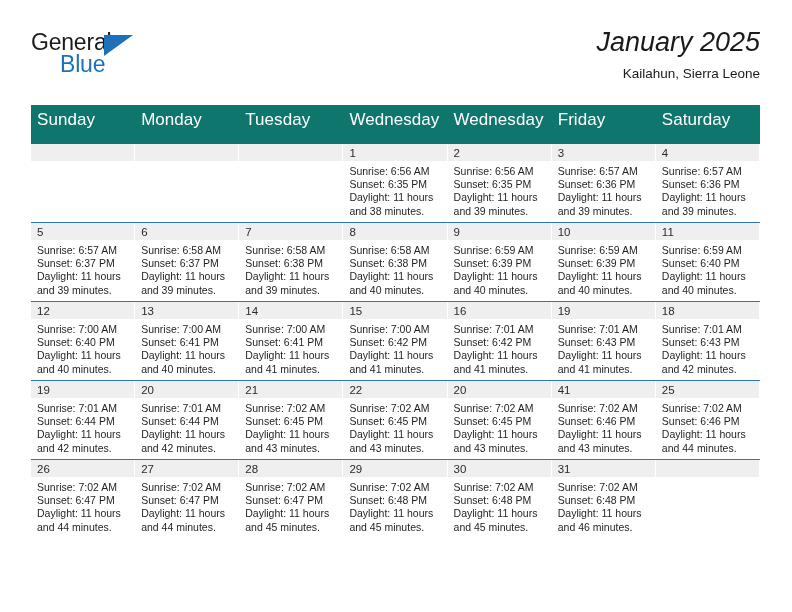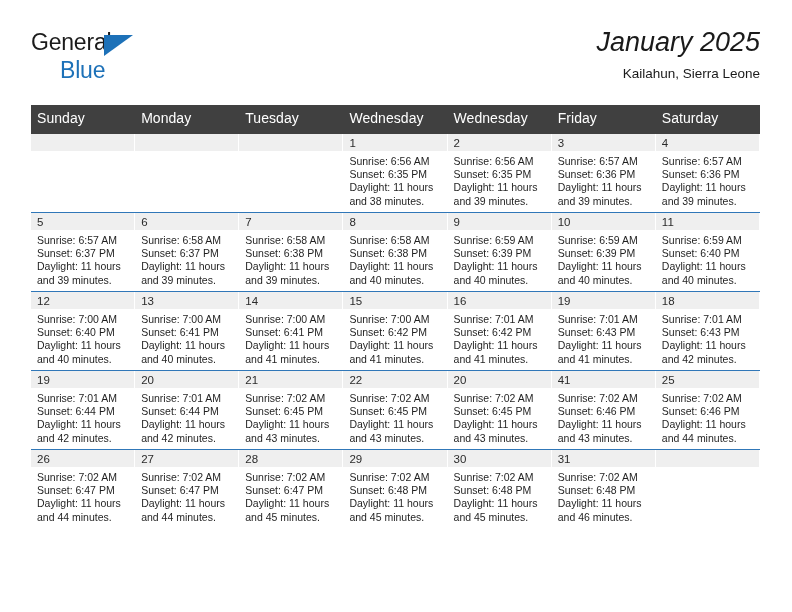--- a/index.html
+++ b/index.html
@@ -51,21 +51,21 @@
     left: 73px;
     top: 9px;
     width: 0;
     height: 0;
     border-left: 29px solid #1d71b8;
     border-bottom: 21px solid transparent;
   }
   .logo-blue {
     position: absolute;
     left: 29px;
-    top: 32px;
+    top: 26px;
     font-size: 23px;
     line-height: 24px;
     color: #1d71b8;
     letter-spacing: -0.2px;
   }
 
   .title-wrap {
     text-align: right;
     padding-top: 0px;
   }
@@ -87,26 +87,26 @@
   
   .calendar {
     position: absolute;
     left: 31px;
     top: 105px;
     width: 729px;
     border-collapse: collapse;
     table-layout: fixed;
   }
   .calendar th {
-    background: #404040;
+    background: #0f766e;
     color: #ffffff;
-    font-size: 14px;
+    font-size: 17px;
     font-weight: normal;
     text-align: left;
-    padding: 5px 0 8px 6px;
+    padding: 5px 0 14px 6px;
     height: 11px;
     letter-spacing: 0.05px;
   }
   .calendar td {
     vertical-align: top;
     padding: 0;
     border-top: 1.4px solid #3077b8;
     background: #ffffff;
     height: 78px;
   }

